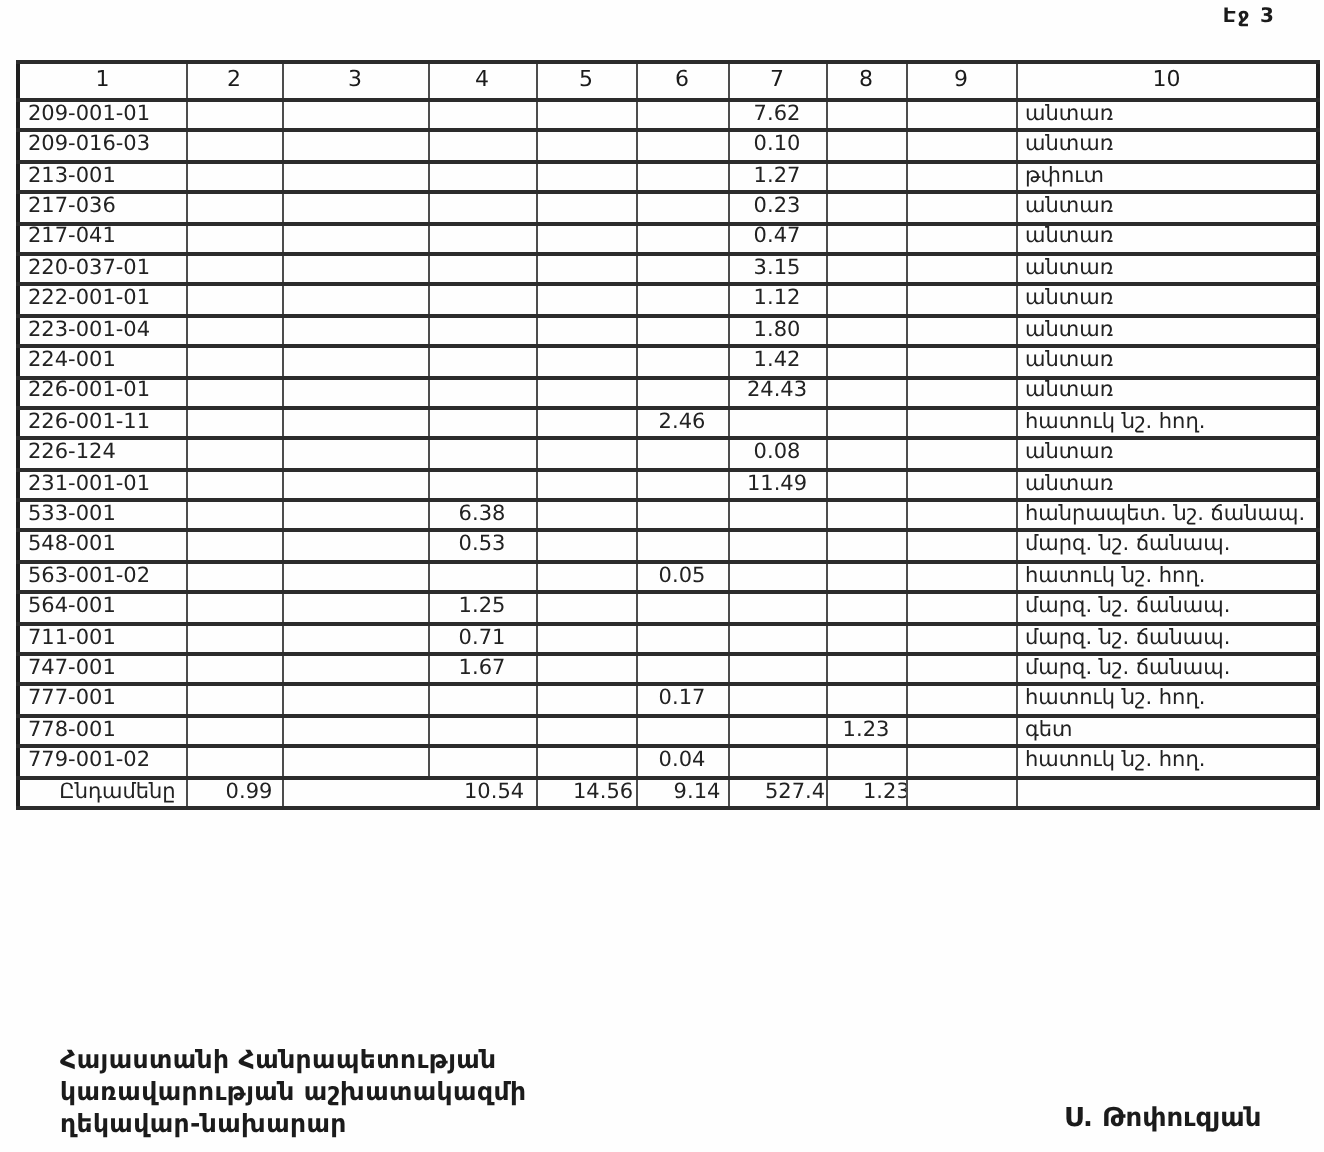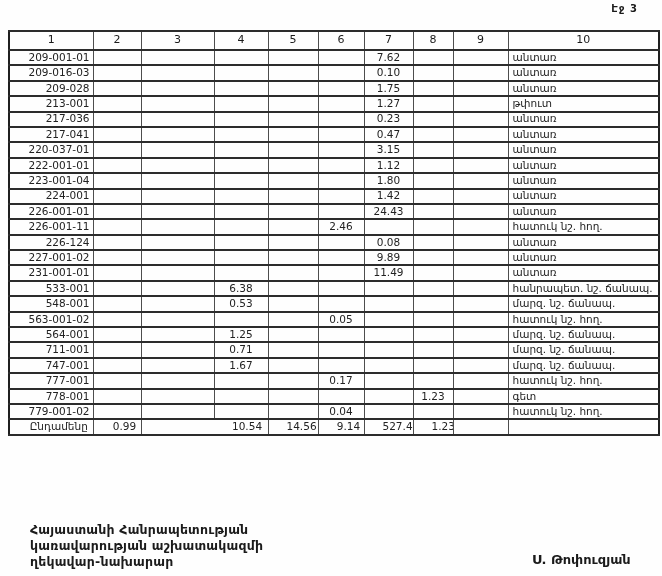--- a/index.html
+++ b/index.html
@@ -19,21 +19,21 @@
     border:2px solid #1f1f1f;
   }
   th, td {
     border-left:1px solid #4d4d4d; border-right:1px solid #4d4d4d;
     border-top:2px solid #2c2c2c; border-bottom:2px solid #2c2c2c;
     padding:0 3px; overflow:hidden; white-space:nowrap;
     font-size:10.5px; line-height:1.1;
   }
   th { height:17px; font-weight:normal; font-size:11px; text-align:center; }
   td { height:13.4px; text-align:center; color:#222; }
-  td:first-child { text-align:right; padding-left:4px; }
+  td:first-child { text-align:left; padding-left:4px; }
   td:last-child  { text-align:left; padding-left:4px; }
   tr.total-row td { font-size:10.5px;padding-left:18px; }
   tr.total-row td:nth-child(1) { text-align:center; }
   tr.total-row td:nth-child(3) { border-right:none; }
   tr.total-row td:nth-child(4) { border-left:none; text-align:right; padding-right:8px; }
   .footer {
     position:absolute; left:30px; top:522px;
     font-weight:bold; font-size:12.5px; line-height:16px;
     letter-spacing:0.2px;
   }
@@ -94,32 +94,20 @@
         <td></td>
         <td></td>
         <td></td>
         <td></td>
         <td>0.10</td>
         <td></td>
         <td></td>
         <td>անտառ</td>
       </tr>
       <tr>
-        <td>209-028</td>
-        <td></td>
-        <td></td>
-        <td></td>
-        <td></td>
-        <td></td>
-        <td>1.75</td>
-        <td></td>
-        <td></td>
-        <td>անտառ</td>
-      </tr>
-      <tr>
         <td>213-001</td>
         <td></td>
         <td></td>
         <td></td>
         <td></td>
         <td></td>
         <td>1.27</td>
         <td></td>
         <td></td>
         <td>թփուտ</td>
@@ -221,32 +209,20 @@
         <td>հատուկ նշ. հող.</td>
       </tr>
       <tr>
         <td>226-124</td>
         <td></td>
         <td></td>
         <td></td>
         <td></td>
         <td></td>
         <td>0.08</td>
-        <td></td>
-        <td></td>
-        <td>անտառ</td>
-      </tr>
-      <tr>
-        <td>227-001-02</td>
-        <td></td>
-        <td></td>
-        <td></td>
-        <td></td>
-        <td></td>
-        <td>9.89</td>
         <td></td>
         <td></td>
         <td>անտառ</td>
       </tr>
       <tr>
         <td>231-001-01</td>
         <td></td>
         <td></td>
         <td></td>
         <td></td>

